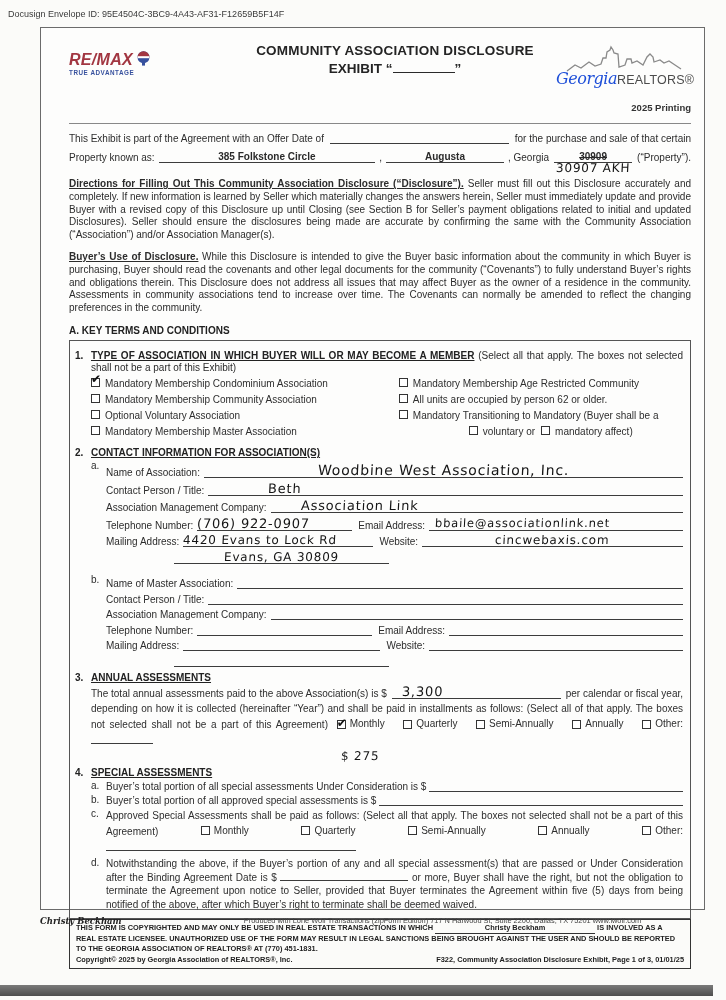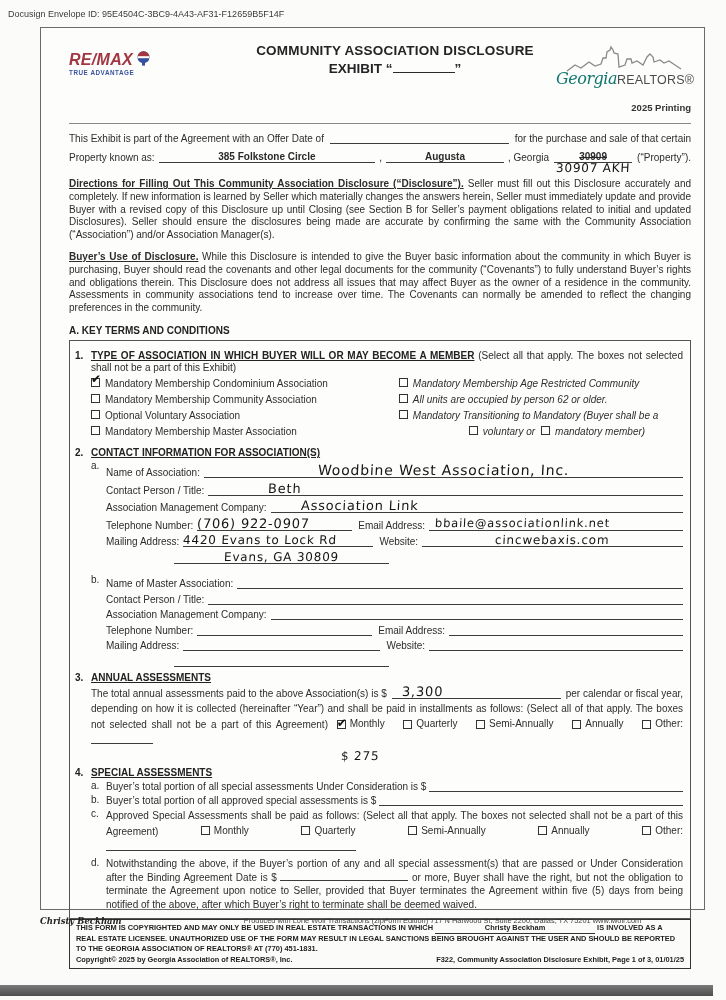--- a/index.html
+++ b/index.html
@@ -28,21 +28,21 @@
   .title2 { font-size:13.5px; font-weight:bold; margin-top:3px; color:#242424; }
   .title-blank { display:inline-block; width:62px; border-bottom:1.4px solid #2a2a2a; height:11px; vertical-align:baseline; }
 
   .remax-row { display:flex; align-items:flex-end; }
   .remax-word { font-size:16px; font-weight:bold; font-style:italic; color:#a23641; letter-spacing:0.3px; line-height:1; }
   .remax-tag { font-size:6.3px; font-weight:bold; color:#37519e; letter-spacing:0.55px; margin-top:1px; }
   .balloon { margin-left:4px; margin-bottom:1px; }
 
   .gar { text-align:center; }
   .gar-sky { display:block; margin:0 auto -6px auto; }
-  .gar-script { font-family:"DejaVu Serif", serif; font-style:italic; font-size:16px; color:#0f766e; letter-spacing:-0.5px; }
+  .gar-script { font-family:"DejaVu Serif", serif; font-style:italic; font-size:16px; color:#1d4ed8; letter-spacing:-0.5px; }
   .gar-caps { font-size:12.5px; color:#4c4c4c; letter-spacing:0.2px; }
   .printing { text-align:right; font-size:9.5px; font-weight:bold; color:#333; margin-top:14px; }
 
   
   .intro { margin-top:10px; border-top:1px solid #888; padding-top:8px; font-size:10px; }
   .frow { display:flex; align-items:flex-end; }
   .line { border-bottom:1px solid #3c3c3c; min-height:12px; }
   .grow { flex:1; }
   .fillval { font-weight:bold; text-align:center; color:#2a2a2a; }
   .prop-row { margin-top:7px; margin-bottom:15px; }
@@ -66,21 +66,21 @@
   .num-item { display:flex; margin-top:5px; }
   .num { width:16px; font-weight:bold; color:#222; }
   .num-body { flex:1; }
   .item-h { font-weight:bold; text-decoration:underline; color:#222; }
   .item-note { color:#2c2c2c; }
 
   .cb { display:inline-block; width:9px; height:9px; border:1.2px solid #333; position:relative; vertical-align:-1px; margin-right:5px; flex:none; background:#fff; }
   .cb .mark { position:absolute; left:-1px; top:-7px; font-size:12px; color:#111; font-family:"DejaVu Sans", sans-serif; }
   .cols { display:flex; margin-top:3px; }
   .col-l { width:52%; }
-  .col-r { width:48%;font-style:italic; }
+  .col-r { width:48%; }
   .cb-row { display:flex; align-items:flex-start; margin-bottom:3.5px; line-height:1.25; }
   .cb-row .cbl { flex:1; }
   .sub-cb-row { margin-left:70px; }
   .cb-inline { display:inline-flex; align-items:center; margin-right:14px; white-space:nowrap; }
   .cb-inline .cb { margin-right:4px; }
 
   
   .sub-item { display:flex; margin-top:2px; }
   .sub-marker { width:15px; color:#2c2c2c; }
   .sub-body { flex:1; }
@@ -238,21 +238,21 @@
               <span class="cbl">Mandatory Transitioning to Mandatory (Buyer shall be a</span>
             </div>
             <div class="cb-row sub-cb-row">
               <span class="cb">
                   <span class="mark"></span>
                 </span>
               <span style="margin-right:6px;text-align:right;">voluntary or</span>
               <span class="cb">
                   <span class="mark"></span>
                 </span>
-              <span>mandatory member)</span>
+              <span>mandatory affect)</span>
             </div>
           </div>
         </div>
       </div>
     </div>
 
     <div class="num-item">
       <div class="num">2.</div>
       <div class="num-body">
         <div class="item-h">CONTACT INFORMATION FOR ASSOCIATION(S)</div>

